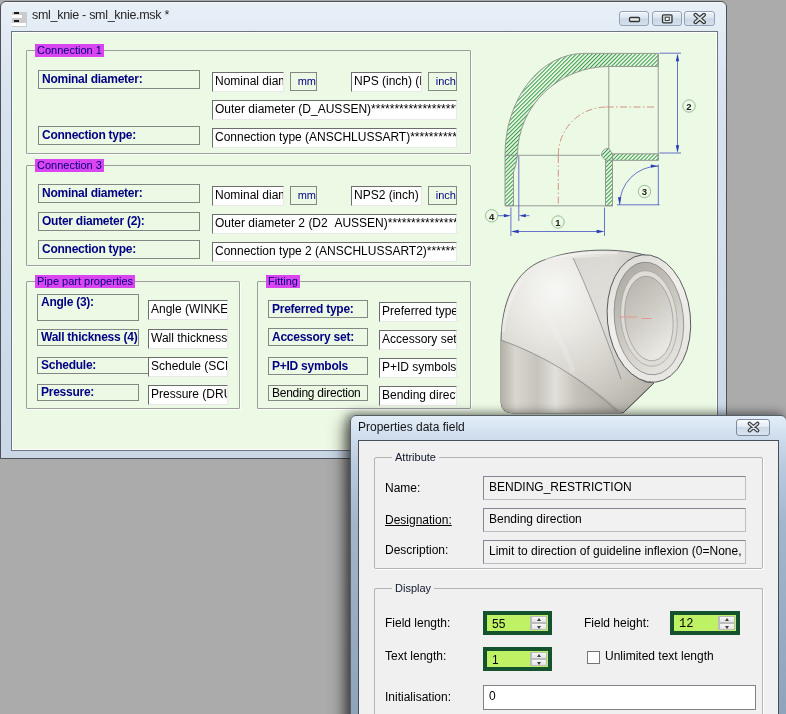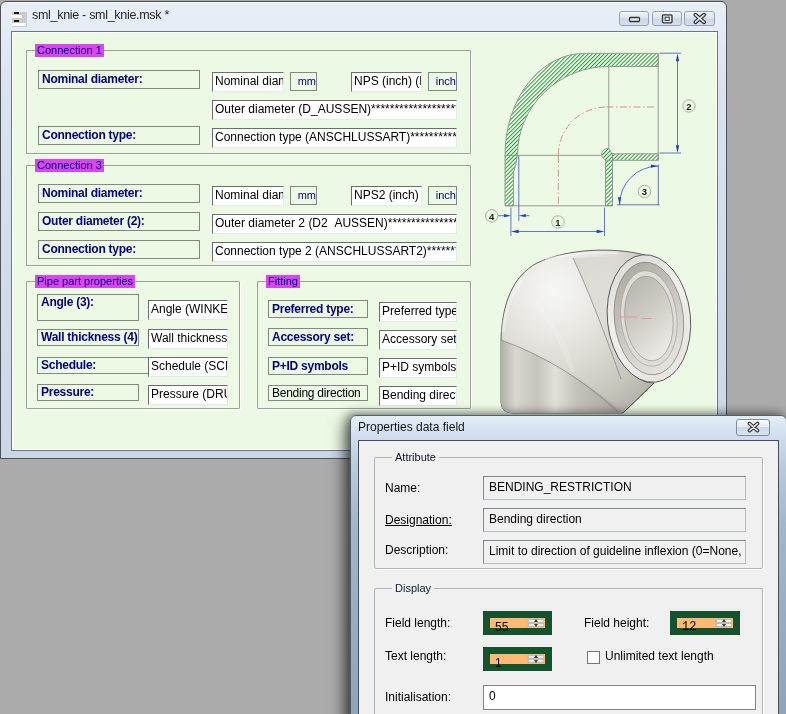--- a/index.html
+++ b/index.html
@@ -53,21 +53,21 @@
 #dcontent {
   position:absolute; left:7px; top:24px; width:421px; height:286px;
   background:#f0f0f0; border:1px solid #454f59;
 }
 
 .dgrp { position:absolute; border:1px solid #b4b4b4; border-radius:2px; box-shadow:1px 1px 0 #fff; }
 .dgrp .cap { position:absolute; top:-8px; left:9px; background:#f0f0f0; padding:0 3px; font-size:11px; color:#0f172a; line-height:14px;margin-left:8px; }
 .dlabel { position:absolute; font-size:12px; color:#000; }
 .dfield { position:absolute; background:#f1f1f1; border:1px solid #828790; border-right-color:#b9bec4; border-bottom-color:#b9bec4; font-size:12px; color:#000; padding-left:5px; line-height:21px; white-space:nowrap; overflow:hidden; }
 .wfield { position:absolute; background:#fff; border:1px solid #7e838b; font-size:12px; color:#000; padding-left:5px; line-height:21px; white-space:nowrap; overflow:hidden; }
-.spin { position:absolute; background:#fdba74; border:7px solid #14532d; }
+.spin { position:absolute; background:#bef264; border:4px solid #14532d; }
 .spin .val { position:absolute; left:5px; top:2px; font-size:12px; color:#000; }
 .spin .btns { position:absolute; right:1px; top:1px; width:17px; height:calc(100% - 2px); border-left:1px solid #bcbcbc; }
 .spin .bu, .spin .bd { position:absolute; left:0; width:100%; height:50%; background:linear-gradient(to bottom,#f7f7f7,#e4e4e4); border:1px solid #bcbcbc; }
 .spin .bu { top:0; } .spin .bd { bottom:0; }
 .spin .bu:after { content:""; position:absolute; left:50%; top:50%; margin:-2px 0 0 -2.5px; border:2.5px solid transparent; border-bottom:3.5px solid #3c3c3c; border-top:none; }
 .spin .bd:after { content:""; position:absolute; left:50%; top:50%; margin:-1px 0 0 -2.5px; border:2.5px solid transparent; border-top:3.5px solid #3c3c3c; border-bottom:none; }
 .chk { position:absolute; width:13px; height:13px; background:#fff; border:1px solid #757575; }
 </style>
 </head>
 <body>

